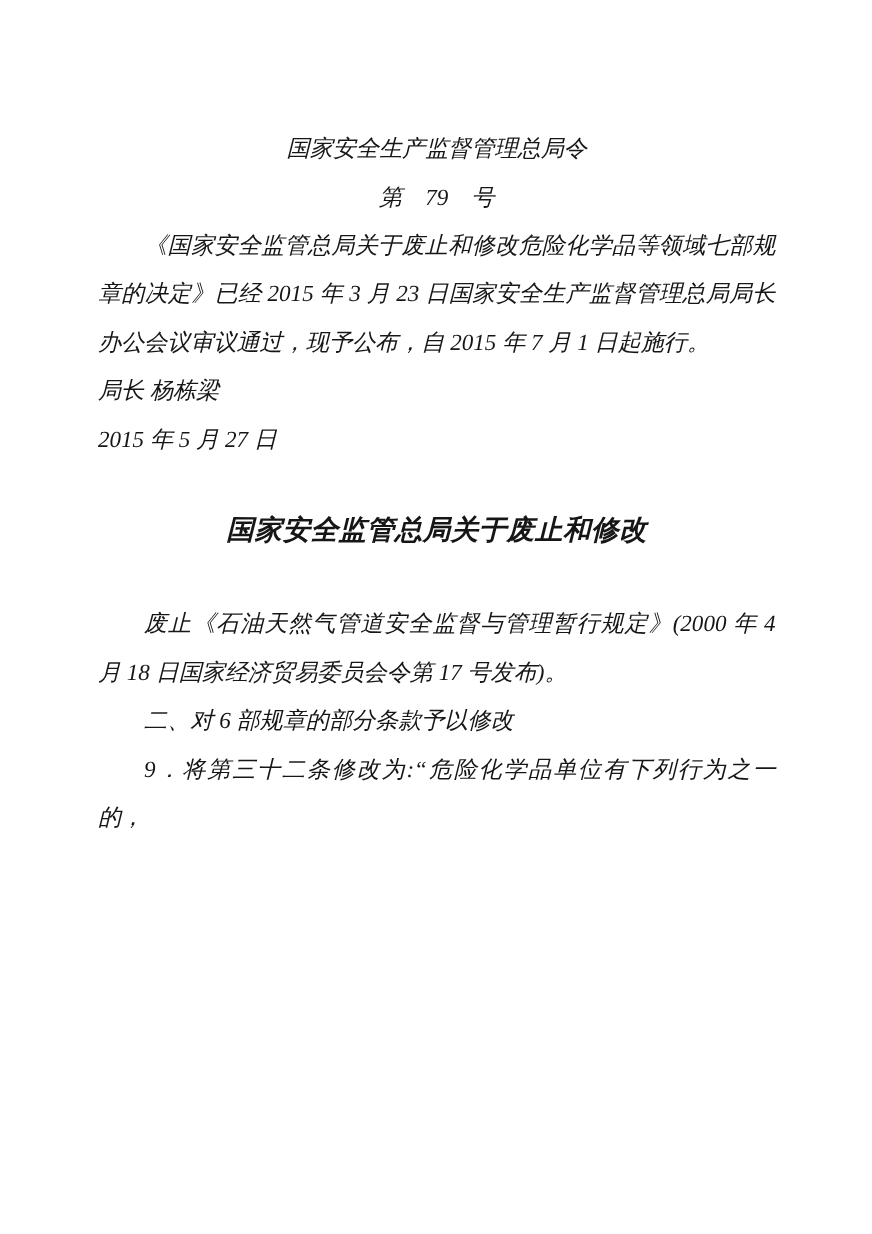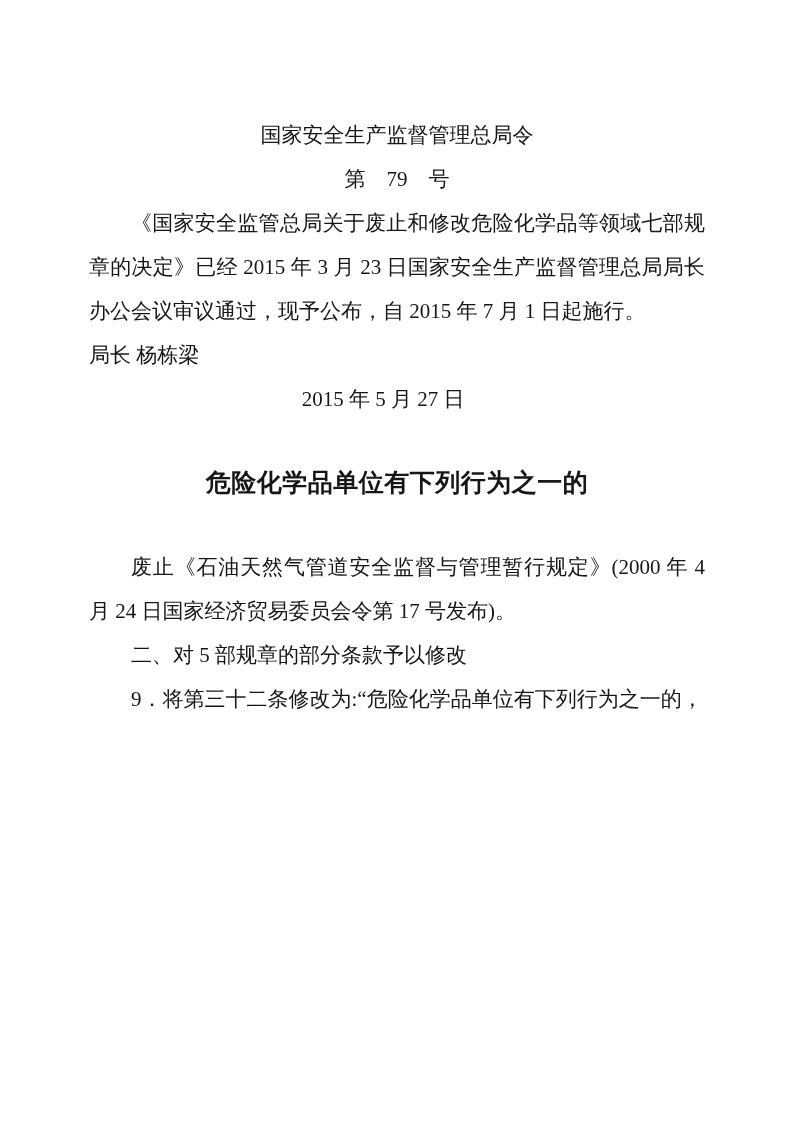--- a/index.html
+++ b/index.html
@@ -8,20 +8,21 @@
     background: #ffffff;
   }
   .page {
     position: relative;
     width: 793px;
     height: 1122px;
     background: #ffffff;
     overflow: hidden;
     font-family: "Liberation Serif", "DejaVu Serif", serif;
     color: #161616;
+    font-style: italic;
   }
   .content {
     padding: 113px 88px 0 89px;
   }
   .content p {
     margin: 0;
     font-size: 21px;
     line-height: 44px;
   }
   .center {
@@ -37,21 +38,21 @@
     text-justify: inter-ideograph;
   }
   .indent {
     text-indent: 42px;
   }
   .sign-line {
     text-align: left;
     padding-right: 87px;
   }
   .date-line {
-    text-align: center;
+    text-align: left;
     padding-right: 28px;
   }
   .spacer {
     height: 40px;
   }
 </style>
 </head>
 <body>
 
 <div class="page">
@@ -63,27 +64,27 @@
 
     <p class="body-par indent">《国家安全监管总局关于废止和修改危险化学品等领域七部规章的决定》已经 2015 年 3 月 23 日国家安全生产监督管理总局局长办公会议审议通过，现予公布，自 2015 年 7 月 1 日起施行。</p>
 
     <p class="sign-line">局长 杨栋梁</p>
 
     <p class="date-line">2015 年 5 月 27 日</p>
 
     <div class="spacer"></div>
 
 
-    <p class="center heading">危险化学品单位有下列行为之一的</p>
+    <p class="center heading">国家安全监管总局关于废止和修改</p>
 
     <div class="spacer"></div>
 
 
 
-    <p class="body-par indent">废止《石油天然气管道安全监督与管理暂行规定》(2000 年 4 月 24 日国家经济贸易委员会令第 17 号发布)。</p>
+    <p class="body-par indent">废止《石油天然气管道安全监督与管理暂行规定》(2000 年 4 月 18 日国家经济贸易委员会令第 17 号发布)。</p>
 
-    <p class="body-par indent">二、对 5 部规章的部分条款予以修改</p>
+    <p class="body-par indent">二、对 6 部规章的部分条款予以修改</p>
 
 
     <p class="body-par indent">9．将第三十二条修改为:“危险化学品单位有下列行为之一的，</p>
 
   </div>
 </div>
 
 </body></html>

